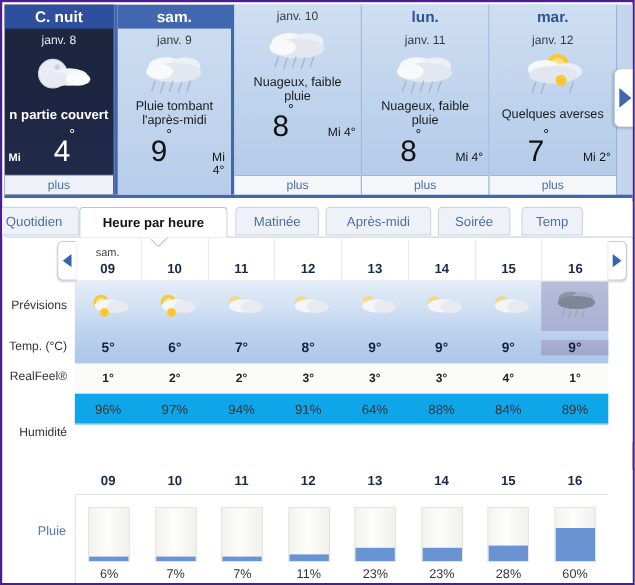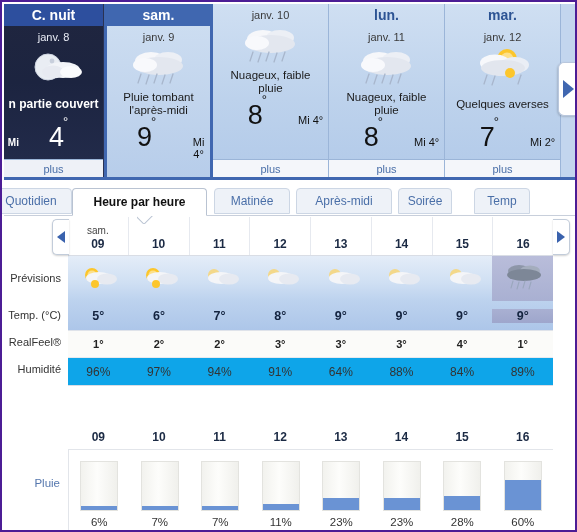--- a/index.html
+++ b/index.html
@@ -223,21 +223,21 @@
     padding-right: 7px;
     font-size: 11px;
     color: #333;
     display: flex;
     align-items: center;
     justify-content: flex-end;
   }
   .rl-prev { height: 45px; }
   .rl-temp { height: 29px; }
   .rl-real { height: 26px; }
-  .rl-hum  { height: 27px; }
+  .rl-hum  { height: 27px; margin-top: 24px; }
 
   .hdrrow {
     display: flex;
     height: 38px;
     border-bottom: 1px solid #d9dde5;
     background: #fff;
   }
   .hdrcell {
     flex: 1 1 0;
     font-size: 12px;
@@ -545,21 +545,21 @@
     </div>
     <div class="tab" style="left:210px; width:76px;">
       <span>Matinée</span>
     </div>
     <div class="tab active" style="left:68px; width:135px;">
       <span>Heure par heure</span>
     </div>
     <div class="tab" style="left:292px; width:96px;">
       <span>Après-midi</span>
     </div>
-    <div class="tab" style="left:394px; width:54px;">
+    <div class="tab" style="left:394px; width:66px;">
       <span>Soirée</span>
     </div>
     <div class="tab" style="left:470px; width:56px;">
       <span>Temp</span>
     </div>
     <div class="tabnotch"></div>
   </div>
 
   <div class="hourly">
 

